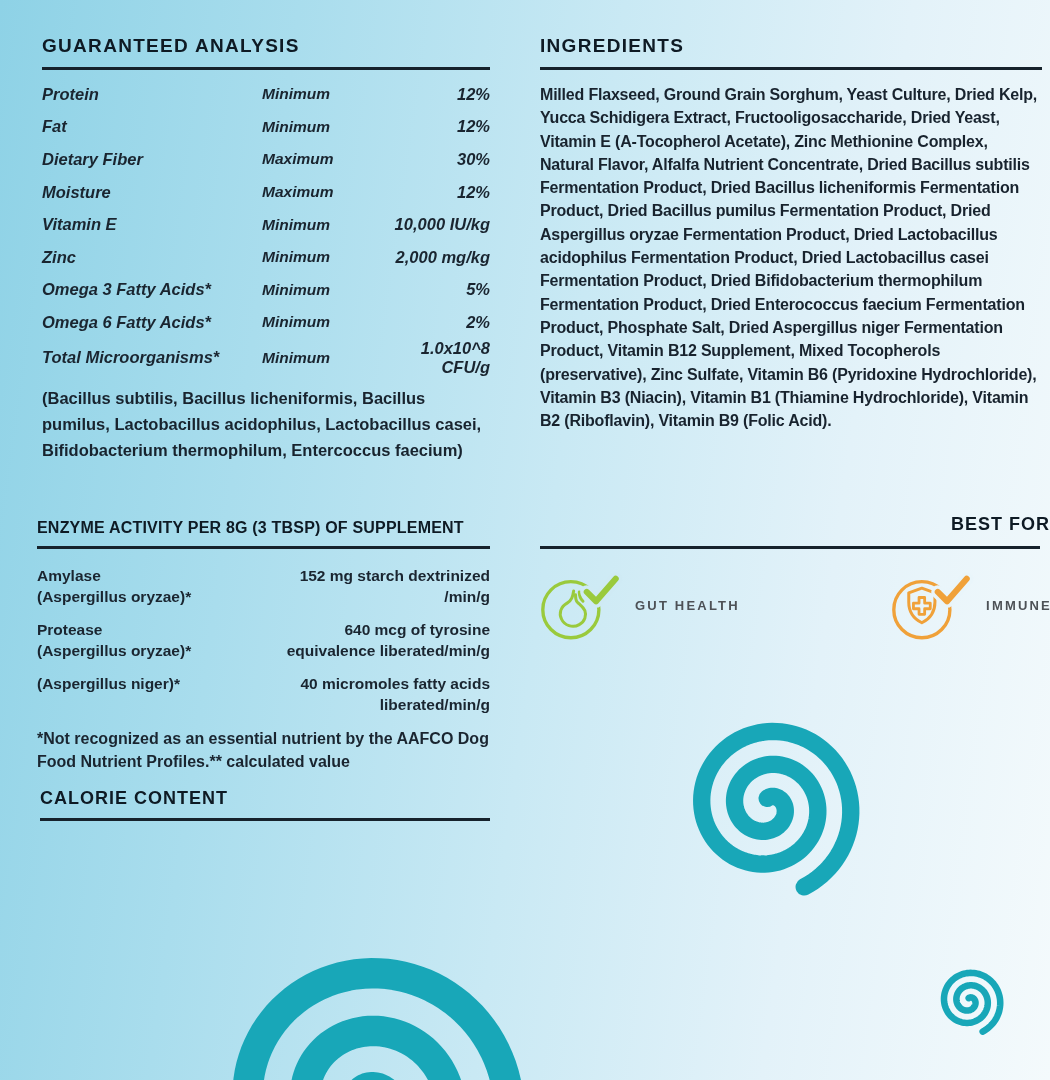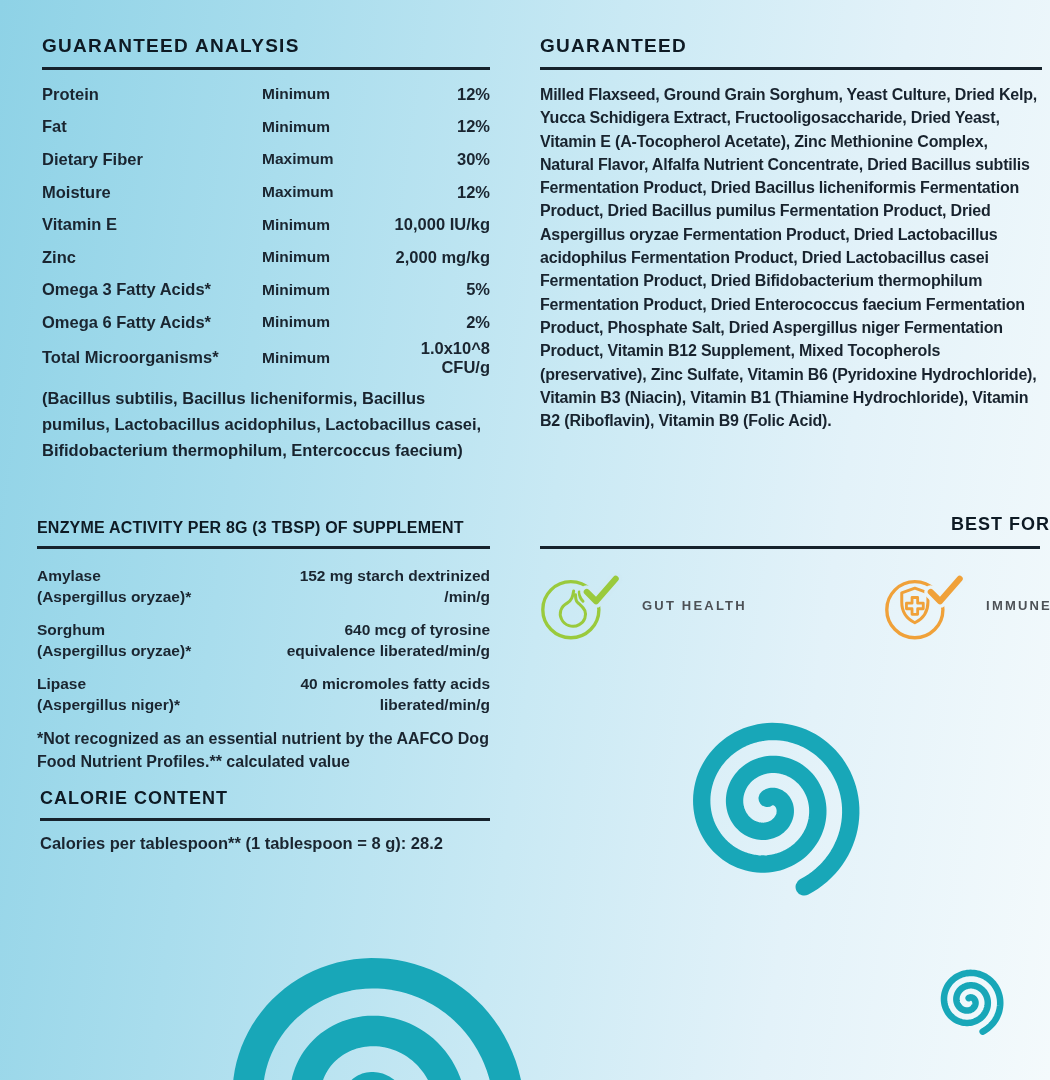--- a/index.html
+++ b/index.html
@@ -14,21 +14,21 @@
     margin:0;font-size:19px;font-weight:800;letter-spacing:1.3px;
     color:#0e1a24;line-height:23px;
   }
   .hd.small{font-size:16px;letter-spacing:0.2px;line-height:20px;}
   .hd.mid{font-size:18px;letter-spacing:1px;line-height:21px;}
   .rule{height:3px;background:#16222c;margin-top:10px;}
   
   .ga-rows{margin-top:8px;}
   .ga-row{
     display:grid;grid-template-columns:220px 118px 1fr;
-    align-items:center;height:32.6px;
+    align-items:center;height:32.6px;font-style:italic;
   }
   .ga-label{font-size:16.5px;font-weight:700;}
   .ga-qual{font-size:15.5px;font-weight:700;}
   .ga-val{font-size:16.5px;font-weight:700;text-align:right;}
   .note{
     margin-top:14px;font-size:16.5px;font-weight:700;line-height:26px;color:#18232e;
   }
   
   .enz-rows{margin-top:16px;}
   .enz-row{
@@ -38,21 +38,21 @@
   .enz-val{text-align:right;white-space:pre-line;}
   .footnote{margin-top:2px;font-size:16px;font-weight:700;line-height:23px;}
   .cal-text{margin-top:13px;font-size:16.5px;font-weight:700;}
   
   .ing-text{
     margin-top:13px;font-size:16px;font-weight:700;line-height:23.3px;
     letter-spacing:-0.2px;color:#18232e;
   }
   
   .bf-row{display:flex;justify-content:space-between;align-items:center;margin-top:17px;width:512px;}
-  .bf-item{display:flex;align-items:center;gap:16px;}
+  .bf-item{display:flex;align-items:center;gap:9px;}
   .bf-label{
     font-size:13px;font-weight:700;letter-spacing:2.2px;color:#4d5156;white-space:nowrap;
   }
   .spiral{position:absolute;}
 </style>
 </head>
 <body>
 
 <div class="section" style="left:42px;top:34px;width:448px;">
   <h2 class="hd">GUARANTEED ANALYSIS</h2>
@@ -114,46 +114,44 @@
     <div class="enz-row">
       <div>
         <div>Amylase</div>
         <div>(Aspergillus oryzae)*</div>
       </div>
       <div class="enz-val">152 mg starch dextrinized
 /min/g</div>
     </div>
     <div class="enz-row">
       <div>
-        <div>Sorghum</div>
+        <div>Protease</div>
         <div>(Aspergillus oryzae)*</div>
       </div>
       <div class="enz-val">640 mcg of tyrosine
 equivalence liberated/min/g</div>
     </div>
     <div class="enz-row">
       <div>
-        <div>Lipase</div>
         <div>(Aspergillus niger)*</div>
       </div>
       <div class="enz-val">40 micromoles fatty acids
 liberated/min/g</div>
     </div>
   </div>
   <div class="footnote">*Not recognized as an essential nutrient by the AAFCO Dog Food Nutrient Profiles.** calculated value</div>
 </div>
 
 <div class="section" style="left:40px;top:788px;width:450px;">
   <h2 class="hd mid">CALORIE CONTENT</h2>
   <div class="rule" style="margin-top:9px;"></div>
-  <div class="cal-text">Calories per tablespoon** (1 tablespoon = 8 g): 28.2</div>
 </div>
 
 <div class="section" style="left:540px;top:34px;width:502px;">
-  <h2 class="hd">GUARANTEED</h2>
+  <h2 class="hd">INGREDIENTS</h2>
   <div class="rule"></div>
   <div class="ing-text">Milled Flaxseed, Ground Grain Sorghum, Yeast Culture, Dried Kelp, Yucca Schidigera Extract, Fructooligosaccharide, Dried Yeast, Vitamin E (A-Tocopherol Acetate), Zinc Methionine Complex, Natural Flavor, Alfalfa Nutrient Concentrate, Dried Bacillus subtilis Fermentation Product, Dried Bacillus licheniformis Fermentation Product, Dried Bacillus pumilus Fermentation Product, Dried Aspergillus oryzae Fermentation Product, Dried Lactobacillus acidophilus Fermentation Product, Dried Lactobacillus casei Fermentation Product, Dried Bifidobacterium thermophilum Fermentation Product, Dried Enterococcus faecium Fermentation Product, Phosphate Salt, Dried Aspergillus niger Fermentation Product, Vitamin B12 Supplement, Mixed Tocopherols (preservative), Zinc Sulfate, Vitamin B6 (Pyridoxine Hydrochloride), Vitamin B3 (Niacin), Vitamin B1 (Thiamine Hydrochloride), Vitamin B2 (Riboflavin), Vitamin B9 (Folic Acid).</div>
 </div>
 
 <div class="section" style="left:540px;top:514px;width:510px;text-align:right;">
   <h2 class="hd mid">BEST FOR</h2>
   <div class="rule" style="width:500px;margin-top:11px;"></div>
   <div class="bf-row">
 
     <div class="bf-item">

